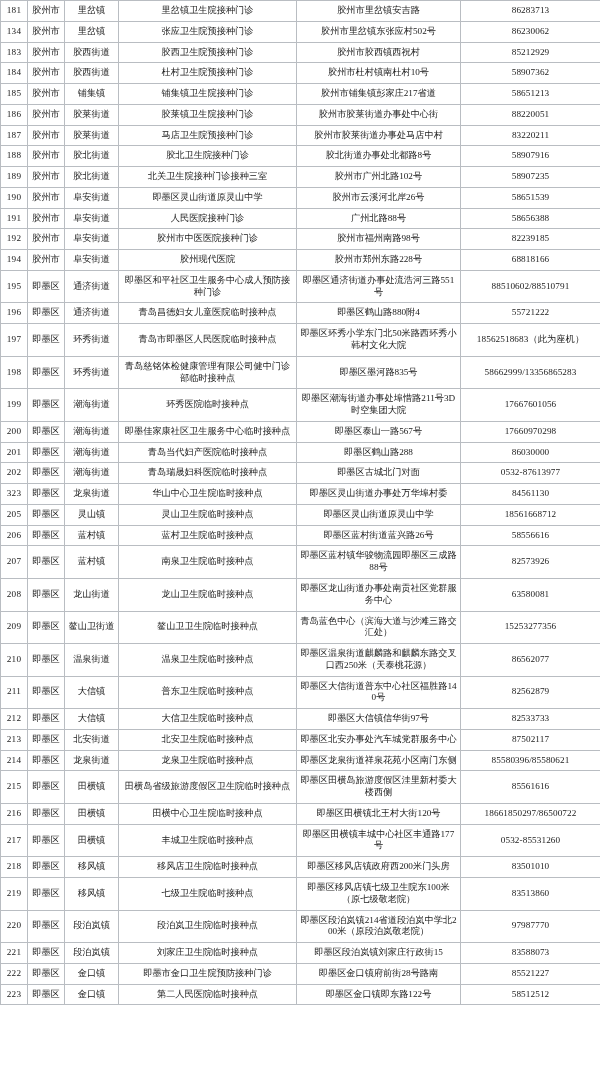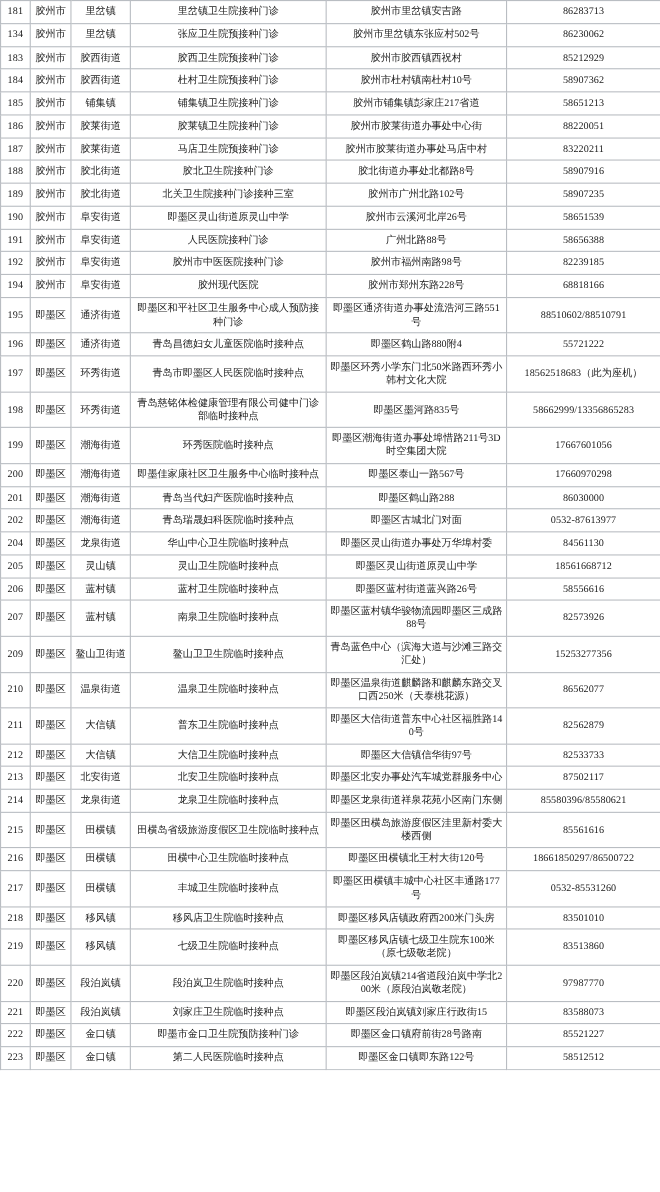--- a/index.html
+++ b/index.html
@@ -225,21 +225,21 @@
       </tr>
       <tr>
         <td class="idx">202</td>
         <td class="city">即墨区</td>
         <td class="town">潮海街道</td>
         <td class="name">青岛瑞晟妇科医院临时接种点</td>
         <td class="addr">即墨区古城北门对面</td>
         <td class="phone">0532-87613977</td>
       </tr>
       <tr>
-        <td class="idx">204</td>
+        <td class="idx">323</td>
         <td class="city">即墨区</td>
         <td class="town">龙泉街道</td>
         <td class="name">华山中心卫生院临时接种点</td>
         <td class="addr">即墨区灵山街道办事处万华埠村委</td>
         <td class="phone">84561130</td>
       </tr>
       <tr>
         <td class="idx">205</td>
         <td class="city">即墨区</td>
         <td class="town">灵山镇</td>
@@ -257,20 +257,28 @@
       </tr>
       <tr class="r-tall">
         <td class="idx">207</td>
         <td class="city">即墨区</td>
         <td class="town">蓝村镇</td>
         <td class="name">南泉卫生院临时接种点</td>
         <td class="addr">即墨区蓝村镇华骏物流园即墨区三成路88号</td>
         <td class="phone">82573926</td>
       </tr>
       <tr class="r-tall">
+        <td class="idx">208</td>
+        <td class="city">即墨区</td>
+        <td class="town">龙山街道</td>
+        <td class="name">龙山卫生院临时接种点</td>
+        <td class="addr">即墨区龙山街道办事处南贡社区党群服务中心</td>
+        <td class="phone">63580081</td>
+      </tr>
+      <tr class="r-tall">
         <td class="idx">209</td>
         <td class="city">即墨区</td>
         <td class="town">鳌山卫街道</td>
         <td class="name">鳌山卫卫生院临时接种点</td>
         <td class="addr">青岛蓝色中心（滨海大道与沙滩三路交汇处）</td>
         <td class="phone">15253277356</td>
       </tr>
       <tr class="r-tall">
         <td class="idx">210</td>
         <td class="city">即墨区</td>

